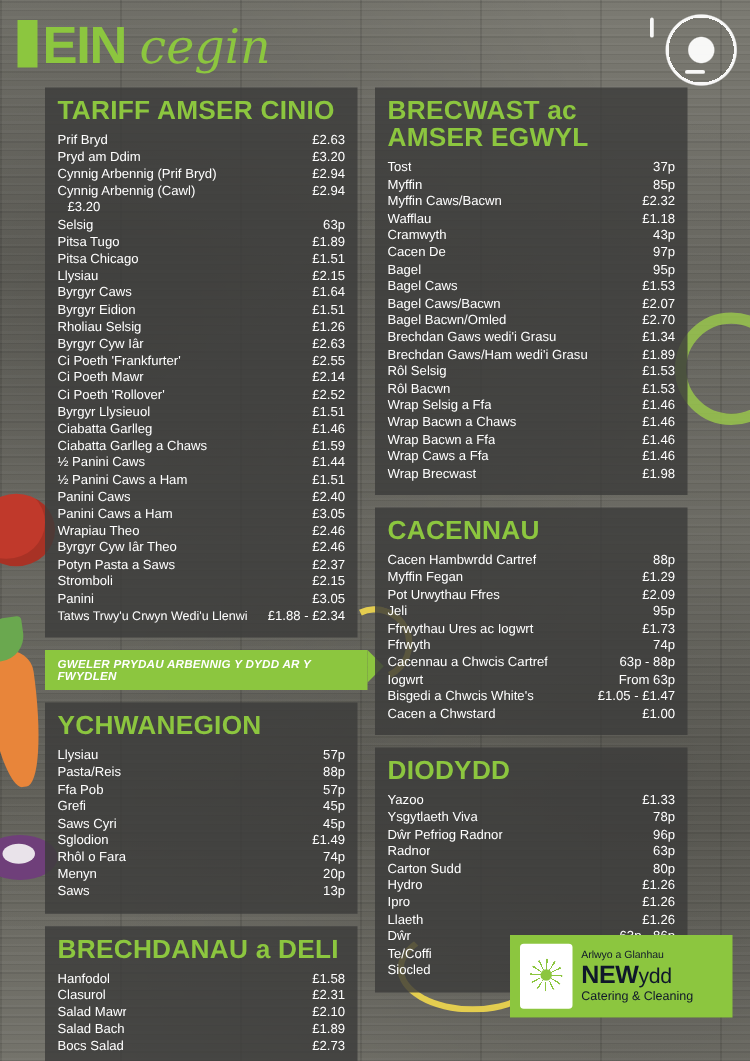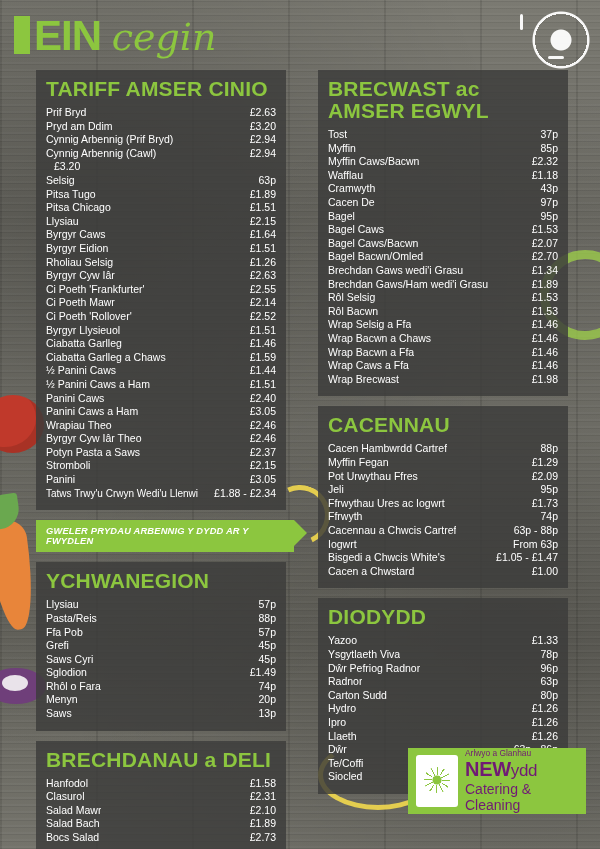--- a/index.html
+++ b/index.html
@@ -92,21 +92,21 @@
     position:absolute; left: 34px; top: 12px;
     color:#8cc63f; font-size: 42px; font-weight: bold; letter-spacing: -1px;
   }
   .brand .script {
     font-family: "DejaVu Serif", serif; font-style: italic; font-weight: normal;
     font-size: 38px; color:#8cc63f; letter-spacing: 0;
   }
 
   
   .col-left { position: absolute; left: 36px; top: 70px; width: 250px; }
-  .col-right { position: absolute; left: 318px; top: 70px; width: 250px; }
+  .col-right { position: absolute; left: 300px; top: 70px; width: 250px; }
 
   .card {
     background: rgba(60,60,58,0.82);
     padding: 8px 10px 10px 10px;
     margin-bottom: 10px;
   }
 
   h2.section {
     margin: 0 0 6px 0;
     color: #8cc63f;
@@ -167,25 +167,25 @@
         #8cc63f 120deg 126deg, rgba(255,255,255,0) 126deg 150deg,
         #8cc63f 150deg 156deg, rgba(255,255,255,0) 156deg 180deg,
         #8cc63f 180deg 186deg, rgba(255,255,255,0) 186deg 210deg,
         #8cc63f 210deg 216deg, rgba(255,255,255,0) 216deg 240deg,
         #8cc63f 240deg 246deg, rgba(255,255,255,0) 246deg 270deg,
         #8cc63f 270deg 276deg, rgba(255,255,255,0) 276deg 300deg,
         #8cc63f 300deg 306deg, rgba(255,255,255,0) 306deg 330deg,
         #8cc63f 330deg 336deg, rgba(255,255,255,0) 336deg 360deg);
     border-radius: 50%;
   }
-  .logo-text { color:#701a75; line-height: 1.15; }
+  .logo-text { color:#0f172a; line-height: 1.15; }
   .logo-text .l1 { font-size: 8.4px; }
   .logo-text .l2 { font-size: 20px; font-weight: bold; letter-spacing: -0.3px; }
   .logo-text .l2 .ydd { font-weight: normal; font-size: 17px; }
-  .logo-text .l3 { font-size: 14px; }
+  .logo-text .l3 { font-size: 10px; }
 </style>
 </head>
 <body>
 
 <div class="bg"></div>
 <div class="veg veg-tomato"></div>
 <div class="veg veg-carrot"></div>
 <div class="veg veg-eggplant"></div>
 <div class="veg veg-lime"></div>
 <div class="swirl swirl-a"></div>

